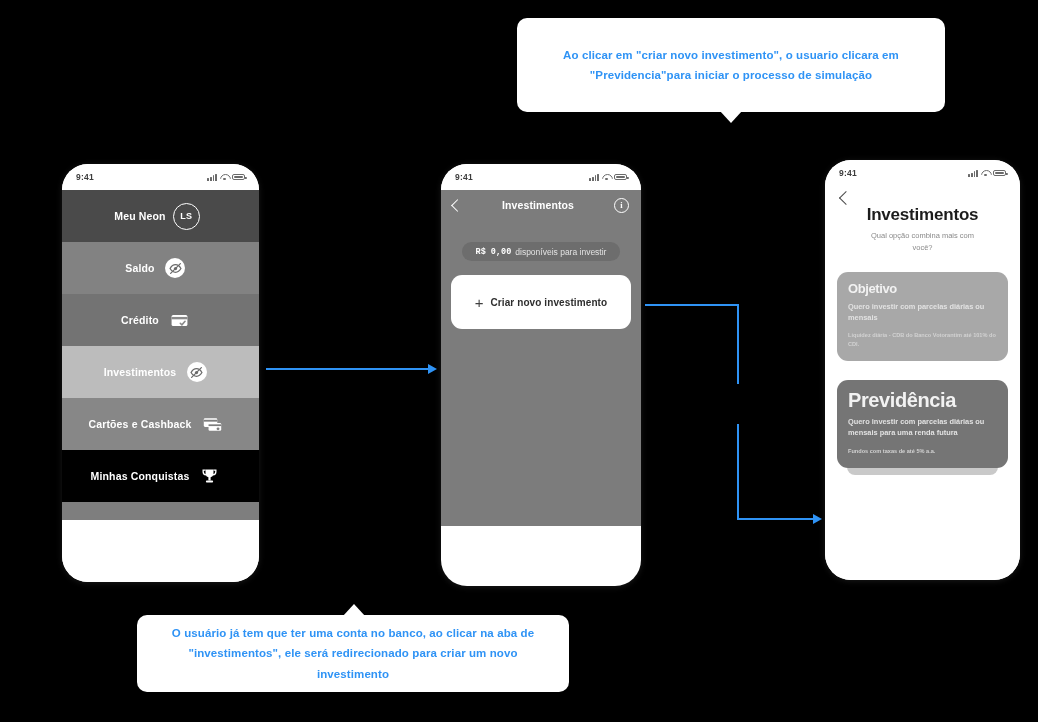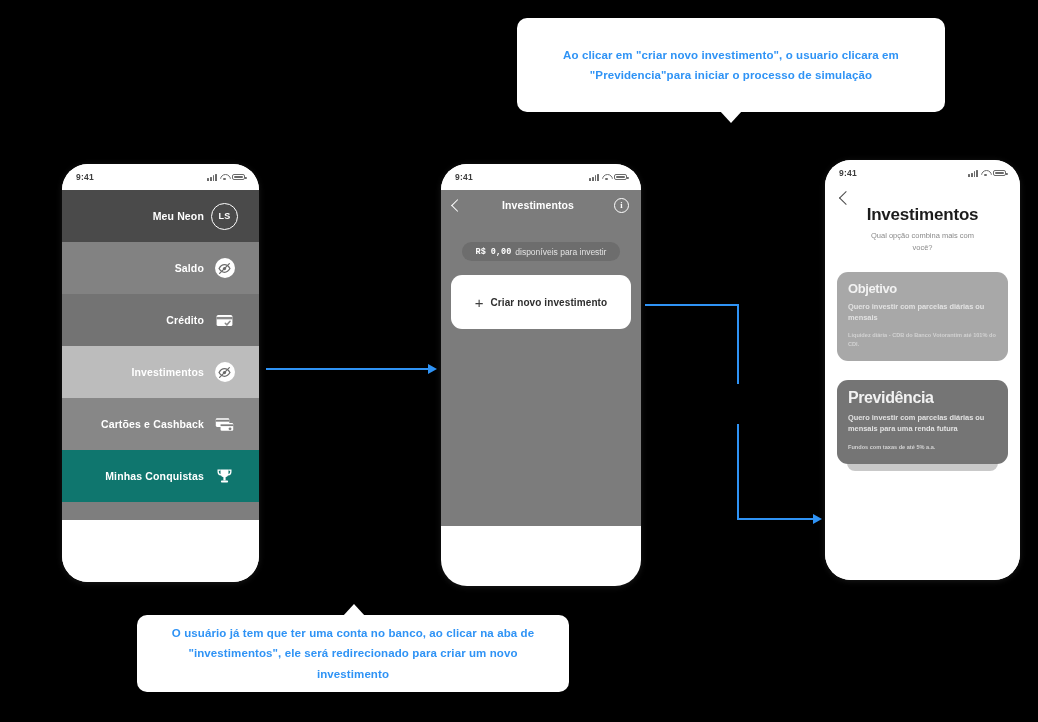--- a/index.html
+++ b/index.html
@@ -63,21 +63,21 @@
   }
   .batt:before{content:"";position:absolute;inset:1px;background:#6a6a6a;border-radius:1px;}
   .batt:after{
     content:"";position:absolute;right:-2.6px;top:1.8px;width:1.4px;height:2.6px;
     background:#6a6a6a;border-radius:0 1px 1px 0;
   }
 
   
   .menu{position:absolute;top:26px;left:0;right:0;bottom:0;overflow:hidden;}
   .menu-row{
-    height:52px;display:flex;align-items:center;justify-content:flex-end;
+    height:52px;display:flex;align-items:center;justify-content:center;
     padding:8px 14px;box-sizing:border-box;
   }
   .menu-row .lbl{color:#fff;font-size:10.5px;font-weight:700;letter-spacing:.15px;}
   .menu-icon{width:41px;height:21px;display:flex;align-items:center;justify-content:center;}
   .avatar{
     width:25px;height:25px;border-radius:50%;border:1.4px solid #fff;
     display:flex;align-items:center;justify-content:center;
     color:#fff;font-size:9px;font-weight:700;letter-spacing:.3px;
   }
   .eye-circle{
@@ -219,21 +219,21 @@
           <span class="menu-icon">
             <svg width="19" height="19" viewBox="0 0 24 24">
               <rect x="1" y="4" width="17" height="11" rx="1.6" fill="#fff"></rect>
               <rect x="1" y="6" width="17" height="2.4" fill="#7e7e7e"></rect>
               <rect x="7" y="10" width="16" height="10" rx="1.6" fill="#fff"></rect>
               <rect x="7" y="11.8" width="16" height="2.2" fill="#7e7e7e"></rect>
               <circle cx="19" cy="17.5" r="1.8" fill="#7e7e7e"></circle>
             </svg>
           </span>
         </div>
-        <div class="menu-row" style="background: #0f766e;">
+        <div class="menu-row" style="background: #000000;">
           <span class="lbl">Minhas Conquistas</span>
           <span class="menu-icon">
             <svg width="19" height="19" viewBox="0 0 24 24">
               <path d="M7 3h10v5a5 5 0 0 1-10 0V3z" fill="#fff"></path>
               <path d="M7 4H4v2a4 4 0 0 0 3.6 4M17 4h3v2a4 4 0 0 1-3.6 4" stroke="#fff" stroke-width="1.7" fill="none"></path>
               <rect x="10.6" y="12.5" width="2.8" height="4.5" fill="#fff"></rect>
               <rect x="7.5" y="17" width="9" height="2.6" rx="1" fill="#fff"></rect>
             </svg>
           </span>
         </div>
@@ -308,21 +308,21 @@
           <div style="position: relative; margin-bottom: 19px; z-index: 1;">
             <div class="card" style="background: rgb(168, 168, 168);">
               <div class="c-title" style="font-size:13px">Objetivo</div>
               <div class="c-desc">Quero investir com parcelas diárias ou mensais</div>
               <div class="c-fine">Liquidez diária - CDB do Banco Votorantim até 101% do CDI.</div>
             </div>
           </div>
           <div style="position: relative; margin-bottom: 19px; z-index: 1;">
             <div class="card-shadow"></div>
             <div class="card" style="background: rgb(117, 117, 117);">
-              <div class="c-title" style="font-size:16px">Previdência</div>
+              <div class="c-title" style="font-size:20px">Previdência</div>
               <div class="c-desc">Quero investir com parcelas diárias ou mensais para uma renda futura</div>
               <div class="c-fine">Fundos com taxas de até 5% a.a.</div>
             </div>
           </div>
         </div>
     </div>
   </div>
 
   <div class="ln h" style="left:266px;top:368px;width:163px;"></div>
   <div class="arrow-head" style="left:428px;top:364px;"></div>

